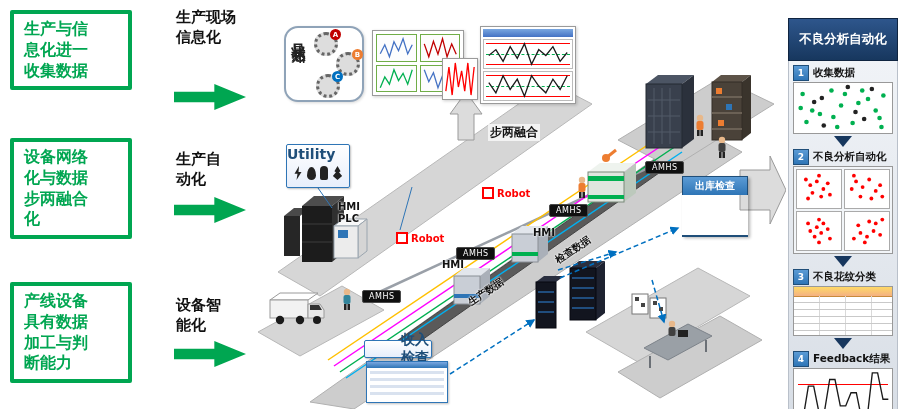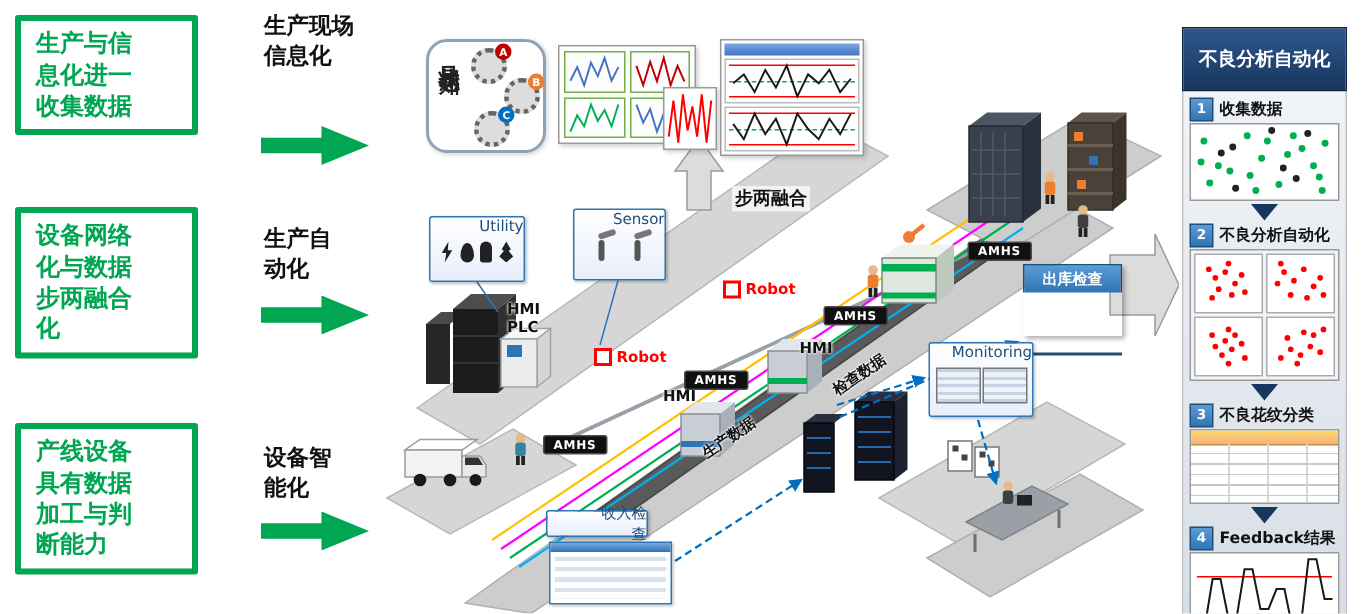--- a/index.html
+++ b/index.html
@@ -44,39 +44,39 @@
   .mini{border:1px solid #70AD47;background:#fdfdfd;}
   .redwave{left:192px;top:58px;width:36px;height:42px;}
   .cp2{left:230px;top:26px;width:96px;height:78px;display:flex;flex-direction:column;padding:2px;gap:2px;}
   .cp2-title{height:8px;background:linear-gradient(#7aa7e0,#4472C4);}
   .ctrl{flex:1;border:1px solid #bbb;background:#fff;}
   .lim{position:absolute;left:2px;right:2px;border-top:1px solid var(--red,#FF0000);}
   .lim.t{top:12%;} .lim.b{bottom:12%;} .lim.m{top:50%;border-top:1px dashed #00B050;}
   .dlabel{left:238px;top:124px;font-weight:bold;font-size:12px;background:rgba(255,255,255,.7);padding:0 2px;}
   .bbox{border:1.5px solid #2E75B6;background:linear-gradient(180deg,#ffffff,#e7eefb);
     box-shadow:1px 1px 2px rgba(0,0,0,.25);border-radius:2px;}
-  .bt{font-size:10px;font-weight:normal;color:#1F4E79;text-align:right;padding:1px 0;}
+  .bt{font-size:14px;font-weight:bold;color:#1F4E79;text-align:left;padding:1px 0;}
   .utility{left:36px;top:144px;width:64px;height:44px;}
   .uicons{display:flex;justify-content:space-around;align-items:center;padding:3px 4px;}
   .uic{display:inline-block;background:#222;}
   .ic-bolt{width:10px;height:14px;clip-path:polygon(60% 0,15% 55%,45% 55%,35% 100%,85% 42%,55% 42%);}
   .ic-drop{width:9px;height:13px;border-radius:50% 50% 50% 50%/65% 65% 35% 35%;}
   .ic-tank{width:8px;height:14px;border-radius:4px 4px 2px 2px;}
   .ic-flame{width:11px;height:14px;clip-path:polygon(50% 0,78% 38%,64% 44%,92% 72%,50% 100%,8% 72%,36% 44%,22% 38%);}
   .sensor{left:132px;top:139px;width:62px;height:48px;}
   .arms{display:flex;justify-content:space-around;padding:3px 6px;}
   .arm{width:16px;height:18px;position:relative;}
   .arm::before{content:"";position:absolute;left:6px;bottom:0;width:4px;height:14px;background:#555;border-radius:2px;}
   .arm::after{content:"";position:absolute;left:6px;top:0;width:12px;height:4px;background:#777;border-radius:2px;transform:rotate(-18deg);transform-origin:left center;}
   .slabel{font-weight:bold;font-size:10px;color:#111;white-space:pre-line;line-height:1.15;text-shadow:0 0 2px #fff,0 0 2px #fff;}
   .robot{display:flex;align-items:center;gap:3px;color:var(--red,#FF0000);font-weight:bold;font-size:10px;text-shadow:0 0 2px #fff;}
   .rchip{width:8px;height:8px;border:2px solid var(--red,#FF0000);background:#fff;display:inline-block;}
-  .amhs{background:#101010;color:#fff;font-size:8px;font-weight:bold;padding:1px 6px;border-radius:2px;border:1px solid #4a4a4a;letter-spacing:.5px;}
+  .amhs{background:#101010;color:#fff;font-size:8px;font-weight:normal;padding:1px 6px;border-radius:2px;border:1px solid #4a4a4a;letter-spacing:.5px;}
   .bhead{background:linear-gradient(#5B9BD5,#2E75B6);color:#fff;font-size:10px;font-weight:bold;text-align:center;padding:2px 0;border:1px solid #1F4E79;border-bottom:none;}
-  .outbound{left:432px;top:176px;width:66px;height:48px;display:flex;flex-direction:column;box-shadow:2px 2px 3px rgba(0,0,0,.3);gap:40px;}
+  .outbound{left:432px;top:176px;width:66px;height:60px;display:flex;flex-direction:column;box-shadow:2px 2px 3px rgba(0,0,0,.3);gap:40px;}
   .obody{flex:1;background:#fff;border:1px solid #1F4E79;}
   .monitoring{left:369px;top:228px;width:70px;height:50px;}
   .mscreens{display:flex;justify-content:space-around;padding:3px 3px;}
   .mon-screen{width:28px;height:22px;background:#eef3f9;border:1px solid #777;
     background-image:repeating-linear-gradient(180deg,#c3d3e6 0 2px,transparent 2px 5px);}
   .rlabel{font-weight:bold;font-size:10px;color:#111;text-shadow:0 0 2px #fff,0 0 2px #fff;transform:rotate(-34deg);}
   .inhead{left:114px;top:340px;width:68px;height:18px;display:flex;align-items:center;justify-content:center;padding-left:36px;}
   .inhead .bt{padding:0;}
   .form{left:116px;top:361px;width:82px;height:42px;background:#fff;border:1.5px solid #2E75B6;box-shadow:1px 1px 2px rgba(0,0,0,.25);}
   .ft-bar{height:6px;background:linear-gradient(#7aa7e0,#2E75B6);}
@@ -373,27 +373,20 @@
   <div class="ov bbox utility">
     <div class="bt">Utility</div>
     <div class="uicons">
       <span class="uic ic-bolt"></span>
       <span class="uic ic-drop"></span>
       <span class="uic ic-tank"></span>
       <span class="uic ic-flame"></span>
     </div>
   </div>
 
-  <div class="ov bbox sensor">
-    <div class="bt">Sensor</div>
-    <div class="arms">
-      <span class="arm"></span>
-      <span class="arm"></span>
-    </div>
-  </div>
 
   <div class="ov slabel" style="left:88px;top:201px">HMI
 PLC</div>
 
   <div class="ov robot" style="left:146px;top:232px">
     <i class="rchip"></i>
       <span>Robot</span>
   </div>
   <div class="ov robot" style="left:232px;top:187px">
     <i class="rchip"></i>
@@ -427,27 +420,20 @@
           <circle cx="5.3" cy="30.3" r="4.5" fill="#FF0000"></circle>
           <circle cx="16.5" cy="30.3" r="4.5" fill="#00B0F0"></circle>
           <circle cx="27.7" cy="30.3" r="4.5" fill="#00B0F0"></circle>
           <circle cx="38.9" cy="30.3" r="4.5" fill="#FF0000"></circle>
           <circle cx="50.2" cy="30.3" r="4.5" fill="#00B0F0"></circle>
           <circle cx="60.7" cy="30.3" r="4.5" fill="#00B0F0"></circle>
         </svg>
       </div>
   </div>
 
-  <div class="ov bbox monitoring">
-    <div class="bt">Monitoring</div>
-    <div class="mscreens">
-      <span class="mon-screen"></span>
-      <span class="mon-screen"></span>
-    </div>
-  </div>
 
   <div class="ov rlabel" style="left:303px;top:243px">检查数据</div>
   <div class="ov rlabel" style="left:216px;top:285px">生产数据</div>
 
   <div class="ov bbox inhead">
     <div class="bt">收入检查</div>
   </div>
   <div class="ov form">
     <div class="ft-bar"></div>
     <div class="ft-body"></div>

